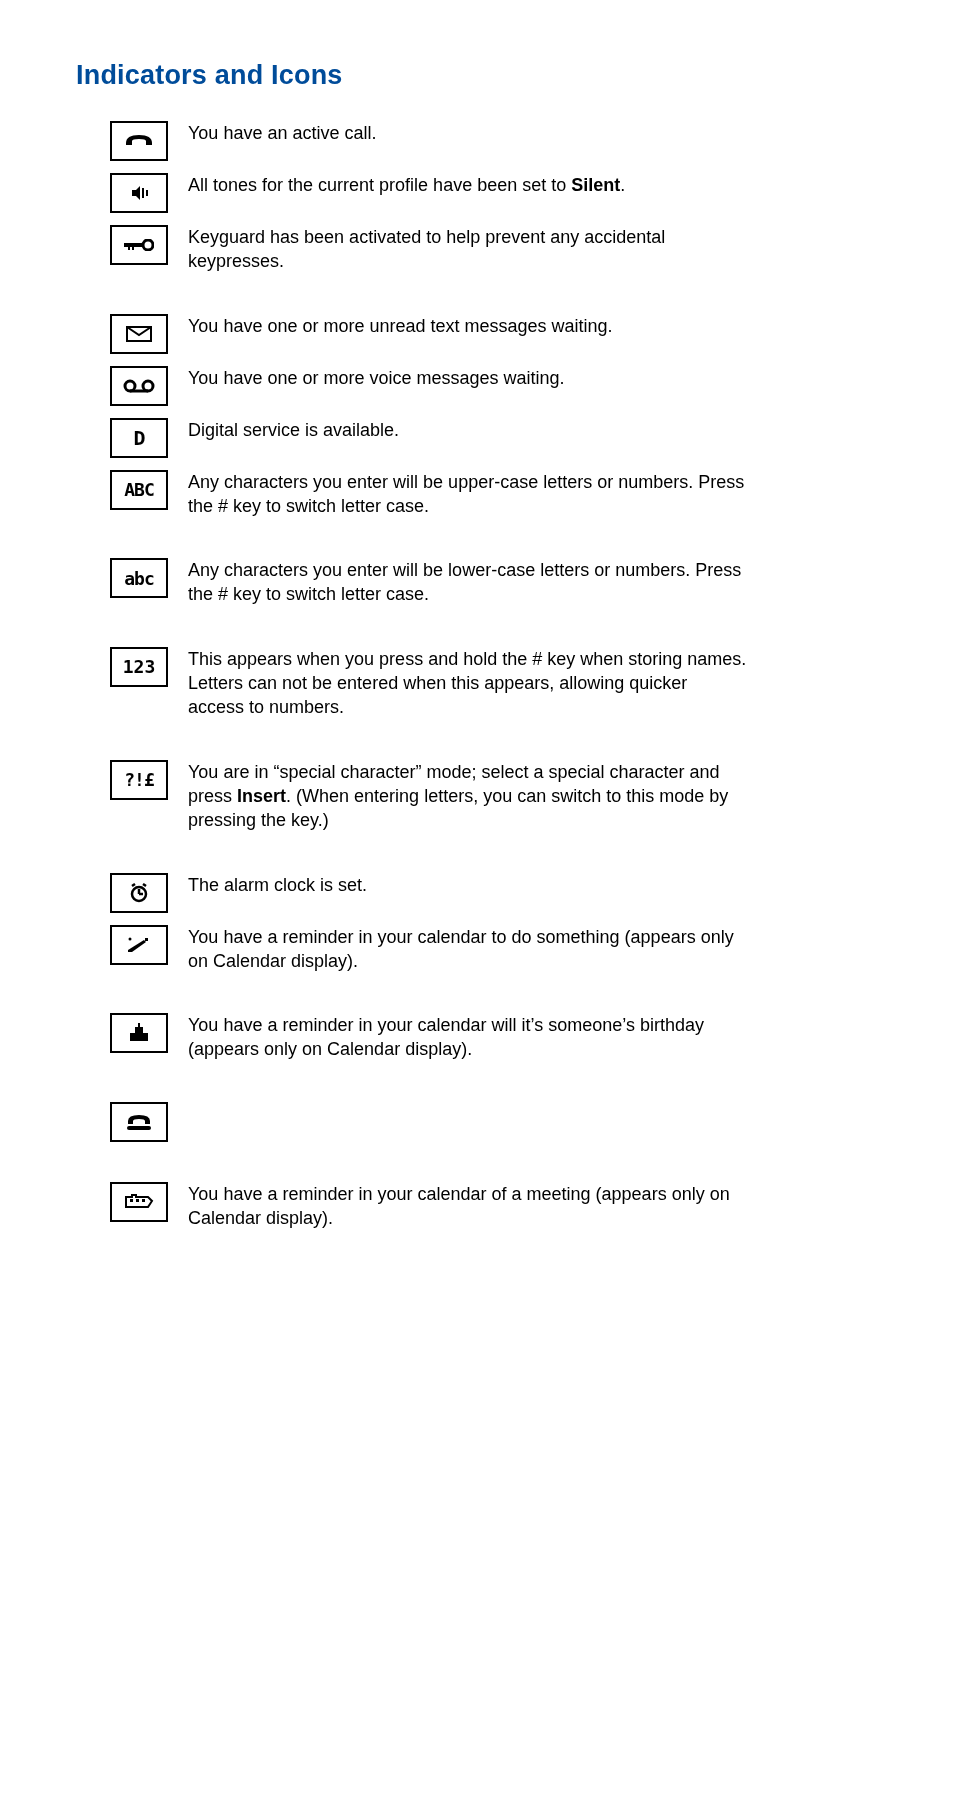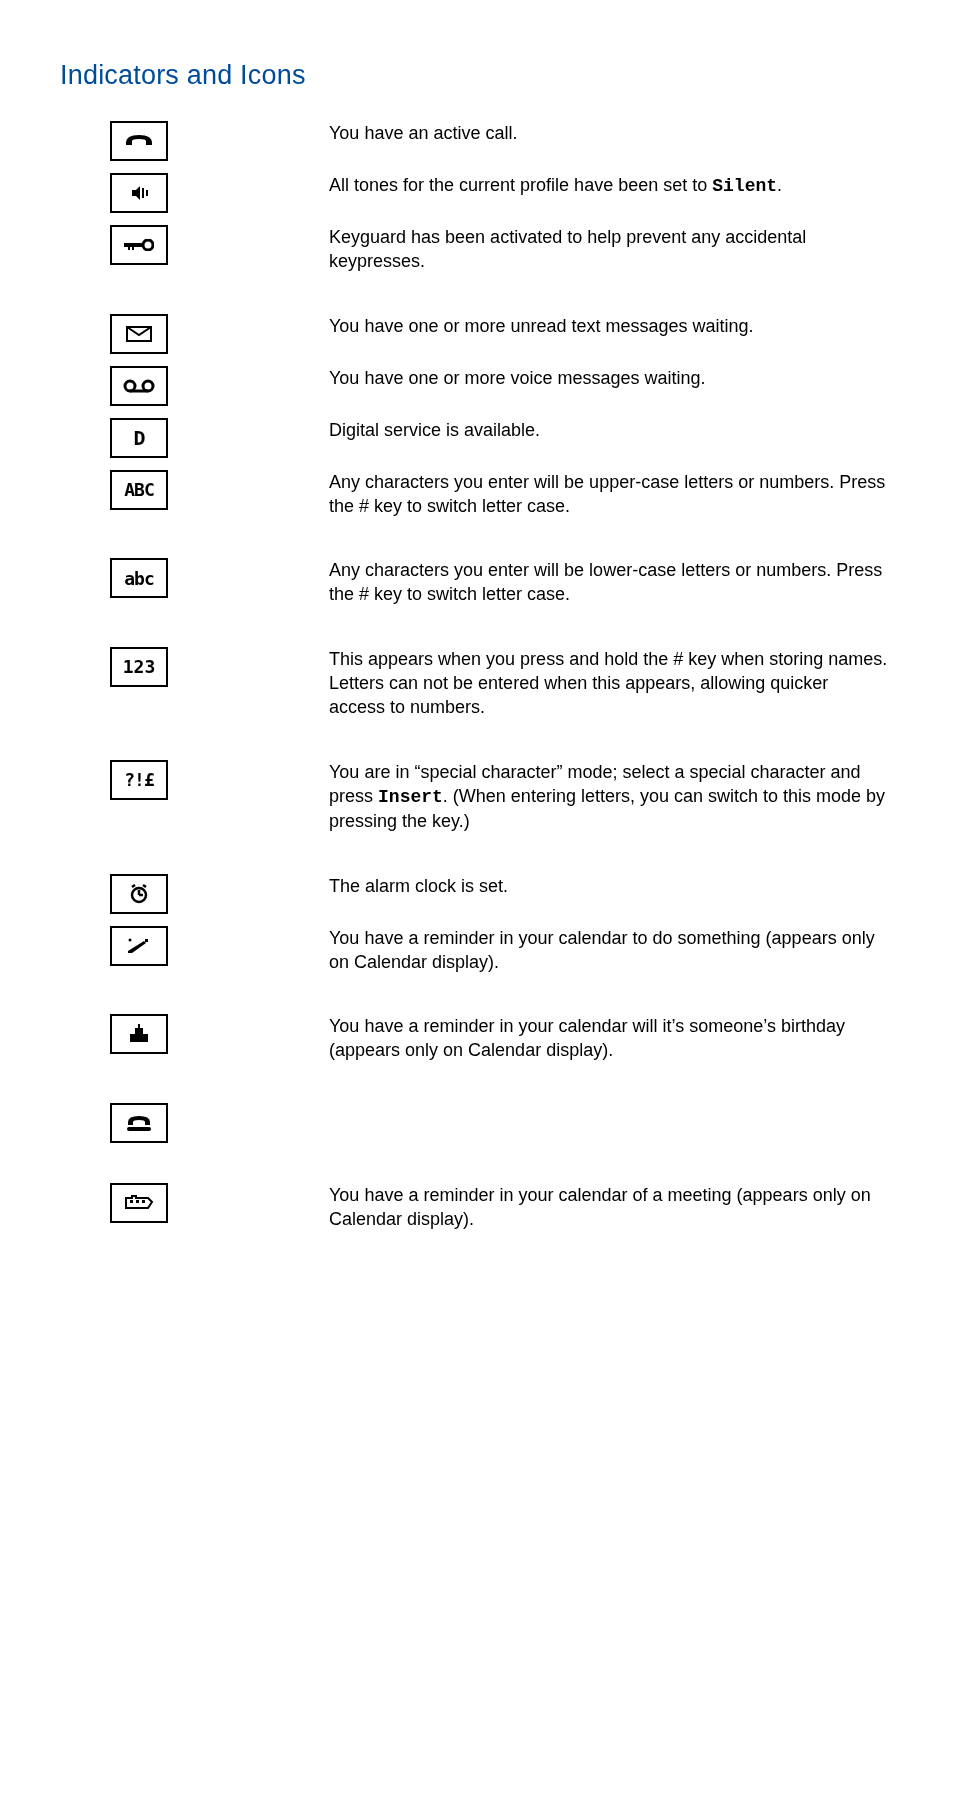--- a/index.html
+++ b/index.html
@@ -9,34 +9,33 @@
     font-size: 18px;
     color: #000;
     background: #fff;
     width: 954px;
   }
   .page {
     padding: 60px 65px 60px 60px;
   }
   h1.title {
     color: #004c9a;
-    font-weight: normal;
+    font-weight: bold;
     font-size: 27px;
-    margin: 0 0 28px 0;
+    margin: 0 0 28px 16px;
     letter-spacing: 0.2px;
   }
   .rows {
     margin-left: 50px;
   }
   .group-gap { height: 28px; }
   .row {
     display: flex;
     align-items: flex-start;
     margin-bottom: 10px;
-    justify-content: space-between;
   }
   .icon-box {
     width: 54px;
     height: 36px;
     border: 2px solid #000;
     display: flex;
     align-items: center;
     justify-content: center;
     flex: 0 0 auto;
     margin-right: 20px;
@@ -52,21 +51,21 @@
   .glyph-text {
     font-family: monospace;
     font-weight: bold;
     font-size: 18px;
     letter-spacing: -1px;
   }
   .glyph-text.abc-lower {
     font-size: 18px;
   }
   .glyph-text.num { letter-spacing: 0; }
-  .bold-inline { font-weight: bold; font-family: Liberation Mono, monospace; }
+  .bold-inline { font-weight: bold; font-family: Liberation Sans, sans-serif; }
   .phone-svg, .icon-svg { display:block; }
 </style>
 </head>
 <body>
 
 <div class="page">
   <h1 class="title">Indicators and Icons</h1>
 
   <div class="rows">
 

